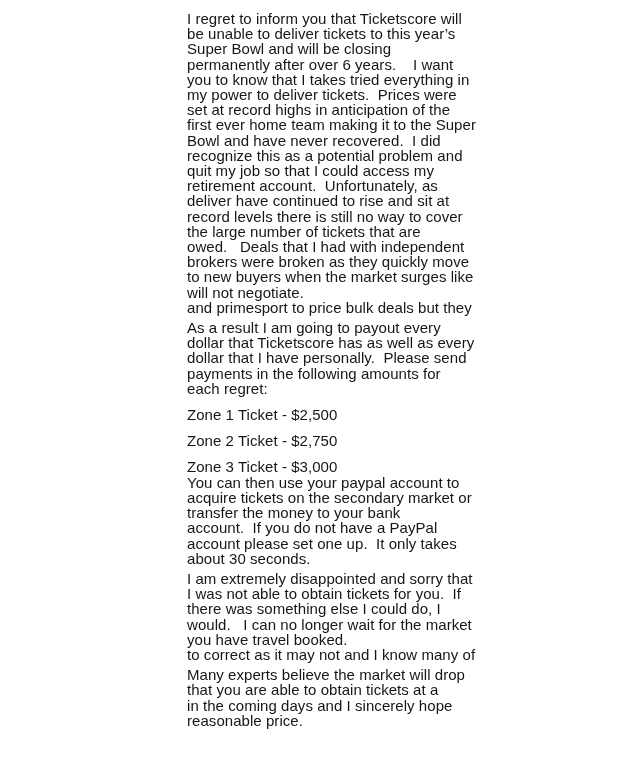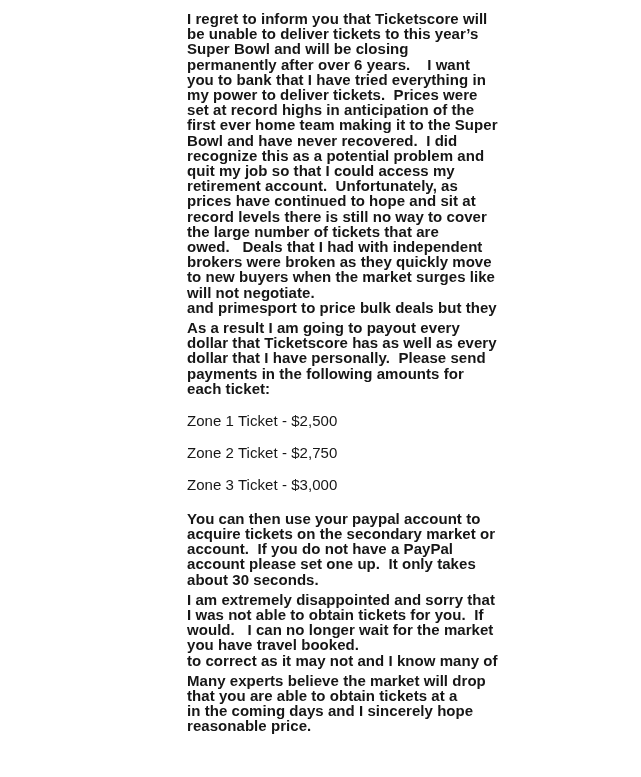--- a/index.html
+++ b/index.html
@@ -20,83 +20,85 @@
     font-family: "Liberation Sans", "DejaVu Sans", sans-serif;
     font-size: 15px;
     line-height: 15.2px;
     color: #161616;
     letter-spacing: 0.05px;
   }
   .para, .zone {
     margin: 0;
     padding: 0;
   }
-  .para { margin-top: 5px; font-weight: bold; }
+  .para { margin-top: 5px; }
   .para.first { margin-top: 0; }
-  .zone { margin-top: 17px; }
+  .zone { margin-top: 11px; }
   .zone.first-zone { }
-  .para.after-zones { margin-top: 18px; }
+  .para.after-zones { margin-top: 0; }
   .line {
     white-space: pre;   
   }
 </style>
 </head>
 <body>
 
 <main class="page">
   <div class="letter">
 
     <div class="para first">
         <div class="line">I regret to inform you that Ticketscore will</div>
         <div class="line">be unable to deliver tickets to this year’s</div>
         <div class="line">Super Bowl and will be closing</div>
         <div class="line">permanently after over 6 years.    I want</div>
-        <div class="line">you to bank that I have tried everything in</div>
+        <div class="line">you to know that I takes tried everything in</div>
         <div class="line">my power to deliver tickets.  Prices were</div>
         <div class="line">set at record highs in anticipation of the</div>
         <div class="line">first ever home team making it to the Super</div>
         <div class="line">Bowl and have never recovered.  I did</div>
         <div class="line">recognize this as a potential problem and</div>
         <div class="line">quit my job so that I could access my</div>
         <div class="line">retirement account.  Unfortunately, as</div>
-        <div class="line">prices have continued to hope and sit at</div>
+        <div class="line">deliver have continued to rise and sit at</div>
         <div class="line">record levels there is still no way to cover</div>
         <div class="line">the large number of tickets that are</div>
         <div class="line">owed.   Deals that I had with independent</div>
         <div class="line">brokers were broken as they quickly move</div>
         <div class="line">to new buyers when the market surges like</div>
         <div class="line">will not negotiate.</div>
         <div class="line">and primesport to price bulk deals but they</div>
       </div>
 
     <div class="para">
         <div class="line">As a result I am going to payout every</div>
         <div class="line">dollar that Ticketscore has as well as every</div>
         <div class="line">dollar that I have personally.  Please send</div>
         <div class="line">payments in the following amounts for</div>
-        <div class="line">each ticket:</div>
+        <div class="line">each regret:</div>
       </div>
 
     <div class="zone first-zone">Zone 1 Ticket - $2,500</div>
 
     <div class="zone">Zone 2 Ticket - $2,750</div>
 
     <div class="zone">Zone 3 Ticket - $3,000</div>
 
     <div class="para after-zones">
         <div class="line">You can then use your paypal account to</div>
         <div class="line">acquire tickets on the secondary market or</div>
+        <div class="line">transfer the money to your bank</div>
         <div class="line">account.  If you do not have a PayPal</div>
         <div class="line">account please set one up.  It only takes</div>
         <div class="line">about 30 seconds.</div>
       </div>
 
     <div class="para">
         <div class="line">I am extremely disappointed and sorry that</div>
         <div class="line">I was not able to obtain tickets for you.  If</div>
+        <div class="line">there was something else I could do, I</div>
         <div class="line">would.   I can no longer wait for the market</div>
         <div class="line">you have travel booked.</div>
         <div class="line">to correct as it may not and I know many of</div>
       </div>
 
     <div class="para">
         <div class="line">Many experts believe the market will drop</div>
         <div class="line">that you are able to obtain tickets at a</div>
         <div class="line">in the coming days and I sincerely hope</div>
         <div class="line">reasonable price.</div>

